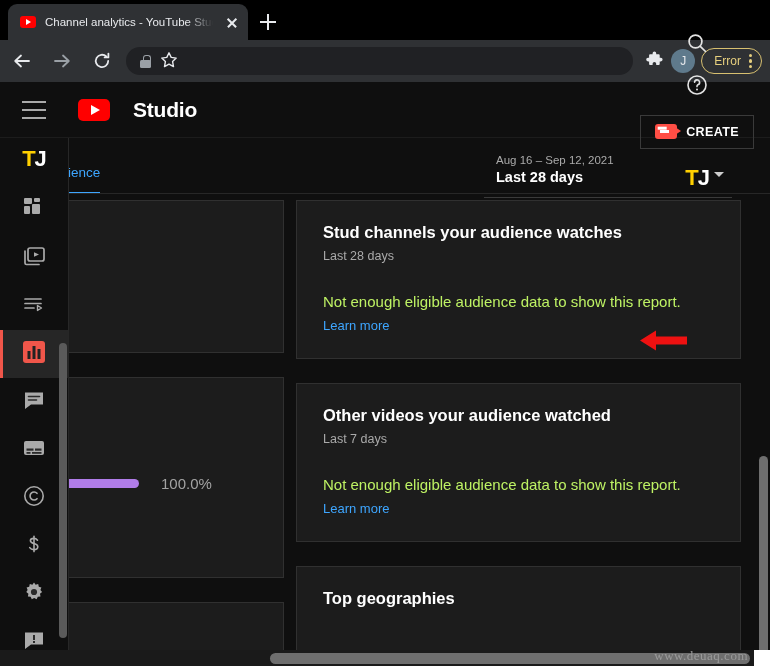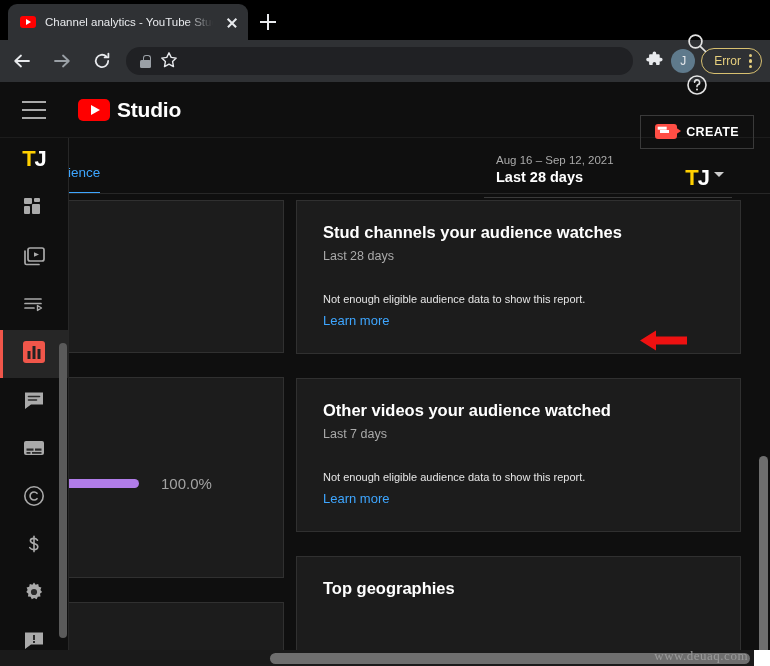--- a/index.html
+++ b/index.html
@@ -106,21 +106,21 @@
   }
   .studio-header {
     position: absolute; left: 0; top: 0; width: 770px; height: 56px;
     display: flex; align-items: center; border-bottom: 1px solid #1c1c1c;
   }
   .hamburger { width: 24px; height: 18px; margin-left: 22px; position: relative; flex:0 0 auto; }
   .hamburger i { position: absolute; left: 0; width: 24px; height: 2px; background: #aaa; }
   .hamburger i:nth-child(1){ top: 0; }
   .hamburger i:nth-child(2){ top: 8px; }
   .hamburger i:nth-child(3){ top: 16px; }
-  .brand { display: flex; align-items: center; gap: 7px; margin-left: 32px; flex:0 0 auto;}
+  .brand { display: flex; align-items: center; gap: 23px; margin-left: 32px; flex:0 0 auto;}
   .yt-logo {
     width: 32px; height: 22px; background: #ff0000; border-radius: 5px; position: relative;
   }
   .yt-logo::after {
     content: ""; position: absolute; left: 12.5px; top: 6px;
     border-left: 9px solid #fff; border-top: 5.5px solid transparent; border-bottom: 5.5px solid transparent;
   }
   .brand-name { color: #fff; font-size: 21px; font-weight: 700; letter-spacing: -0.2px; }
   .hdr-right { margin-left: auto; display: flex; align-items: center; gap: 18px; margin-right: 16px; flex-direction: column; }
   .create-btn {
@@ -194,21 +194,21 @@
 
   .cards { position: relative; margin-top: 6px; }
   .col { position: absolute; top: 0; }
   .col-left { left: 0px; width: 380px; }
   .col-right { left: 392px; width: 445px; }
   .card {
     background: #1c1c1c; border: 1px solid #303030; padding: 22px 26px 24px 26px; margin-bottom: 24px;
   }
   .card-title { color: #fff; font-size: 16.5px; font-weight: 700; position: relative; }
   .card-sub { color: #aaa; font-size: 12.5px; margin-top: 7px; }
-  .card-empty { color: #e5e5e5; font-size: 11px; margin-top: 30px; }
+  .card-empty { color: #bef264; font-size: 15px; margin-top: 30px; }
   .card-link { color: #3ea6ff; font-size: 13px; margin-top: 8px; display: inline-block; }
 
   .bar-row { display: flex; align-items: center; gap: 22px; margin-top: 56px; }
   .bar-track { width: 208px; }
   .bar-fill { height: 9px; border-radius: 5px; background: #b07ce8; width: 100%; }
   .bar-val { color: #a3a3a3; font-size: 15px; }
 
   
   .arrow {
     position: absolute; left: 640px; top: 248px; width: 47px; height: 21px; pointer-events: none;

